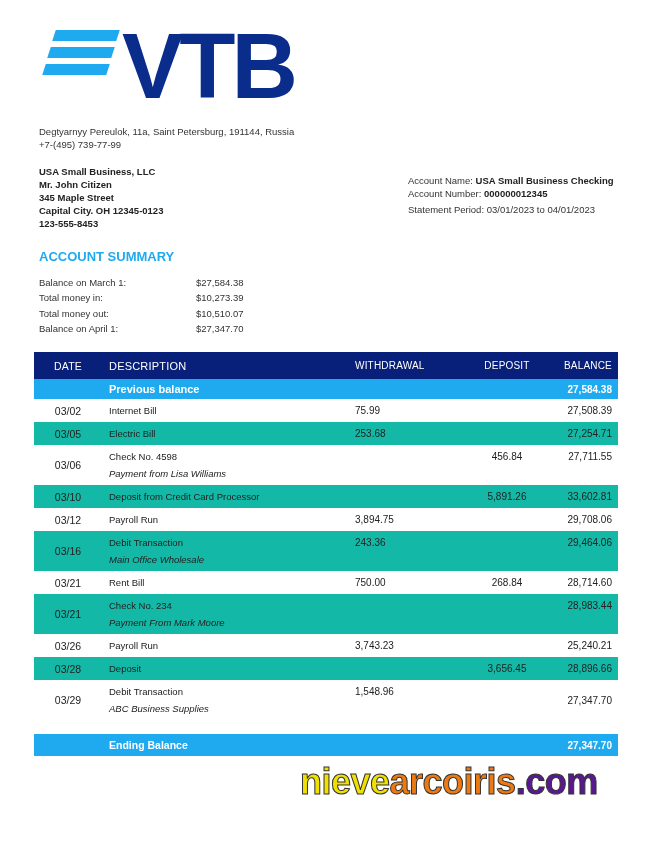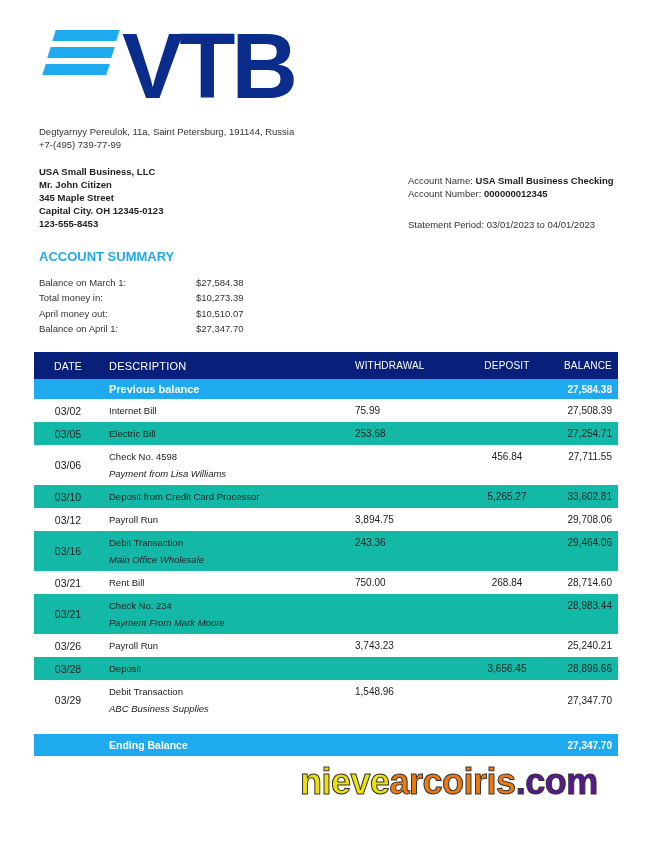--- a/index.html
+++ b/index.html
@@ -12,21 +12,21 @@
     .logo .s2 { left: 5px; top: 19px; width: 64px; }
     .logo .s3 { left: 0px; top: 36px; width: 64px; }
     .logo .word { position: absolute; left: 78px; top: -8px; font-family: "Liberation Sans", sans-serif; font-weight: 700; font-size: 92px; letter-spacing: -4px; color: #0a2d8c; line-height: 1; }
 
     .bank-address { position: absolute; left: 39px; top: 125px; font-size: 9.5px; line-height: 13px; color: #333; }
 
     .customer { position: absolute; left: 39px; top: 165px; font-size: 9.5px; line-height: 13px; font-weight: 700; color: #222; }
 
     .account-info { position: absolute; left: 408px; top: 174px; font-size: 9.5px; line-height: 13px; color: #333; }
     .account-info b { color: #222; }
-    .account-info .period { margin-top: 18px; }
+    .account-info .period { margin-top: 3px; }
 
     .summary-title { position: absolute; left: 39px; top: 249px; font-size: 13px; font-weight: 700; color: #1faaf0; }
     .summary { position: absolute; left: 39px; top: 275px; font-size: 9.5px; line-height: 15.3px; color: #333; }
     .summary .row { display: flex; }
     .summary .lbl { width: 157px; }
 
     table.tx { position: absolute; left: 34px; top: 352px; width: 584px; border-collapse: collapse; font-size: 9.5px; color: #222; }
     table.tx th { background: #08207a; color: #fff; font-weight: 400; font-size: 11px; height: 27px; text-align: left; letter-spacing: 0.2px; }
     table.tx th.c-date { text-align: center; }
     table.tx th.c-bal { text-align: right; padding-right: 6px; }
@@ -95,21 +95,21 @@
 <div class="summary">
   <div class="row">
       <span class="lbl">Balance on March 1:</span>
       <span>$27,584.38</span>
     </div>
   <div class="row">
       <span class="lbl">Total money in:</span>
       <span>$10,273.39</span>
     </div>
   <div class="row">
-      <span class="lbl">April money out:</span>
+      <span class="lbl">Total money out:</span>
       <span>$10,510.07</span>
     </div>
   <div class="row">
       <span class="lbl">Balance on April 1:</span>
       <span>$27,347.70</span>
     </div>
 </div>
 
 <table class="tx">
   <thead>
@@ -151,21 +151,21 @@
         <span class="sub">Payment from Lisa Williams</span>
       </td>
       <td class="c-wd top"></td>
       <td class="c-dep top">456.84</td>
       <td class="c-bal top">27,711.55</td>
     </tr>
     <tr class="alt">
       <td class="c-date">03/10</td>
       <td class="c-desc">Deposit from Credit Card Processor</td>
       <td class="c-wd"></td>
-      <td class="c-dep">5,265.27</td>
+      <td class="c-dep">5,891.26</td>
       <td class="c-bal">33,602.81</td>
     </tr>
     <tr>
       <td class="c-date">03/12</td>
       <td class="c-desc">Payroll Run</td>
       <td class="c-wd">3,894.75</td>
       <td class="c-dep"></td>
       <td class="c-bal">29,708.06</td>
     </tr>
     <tr class="alt tall">

